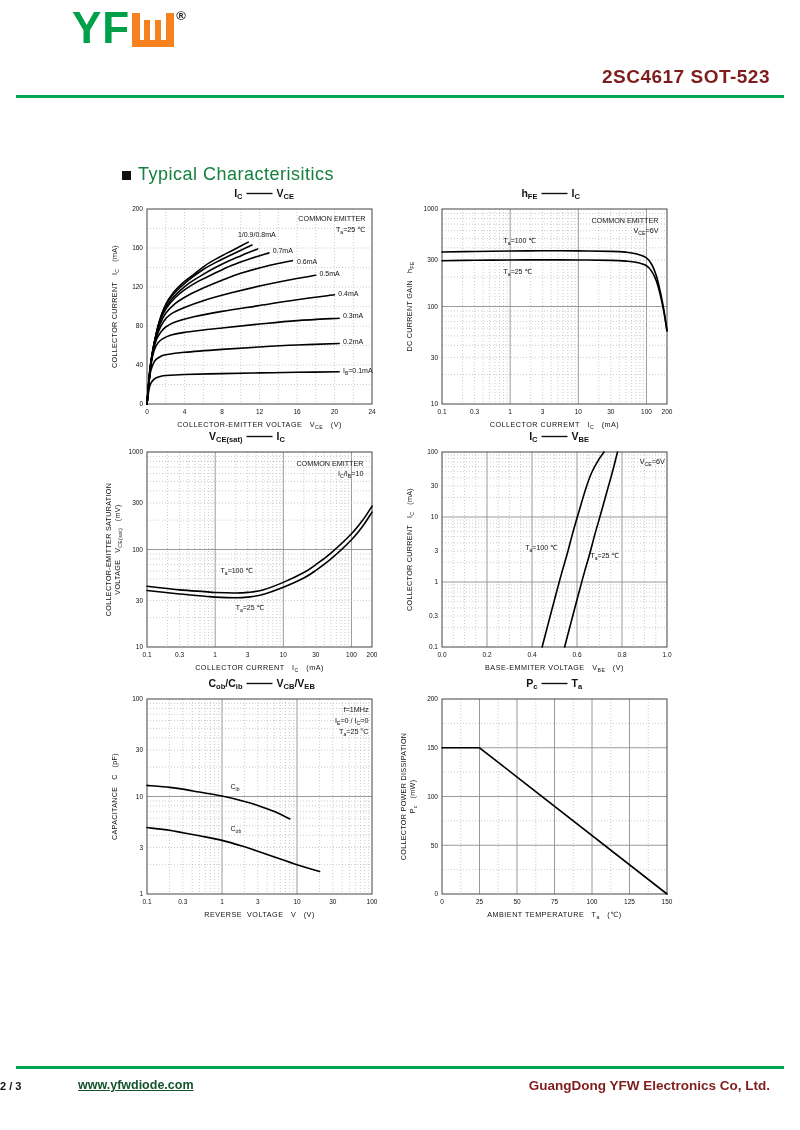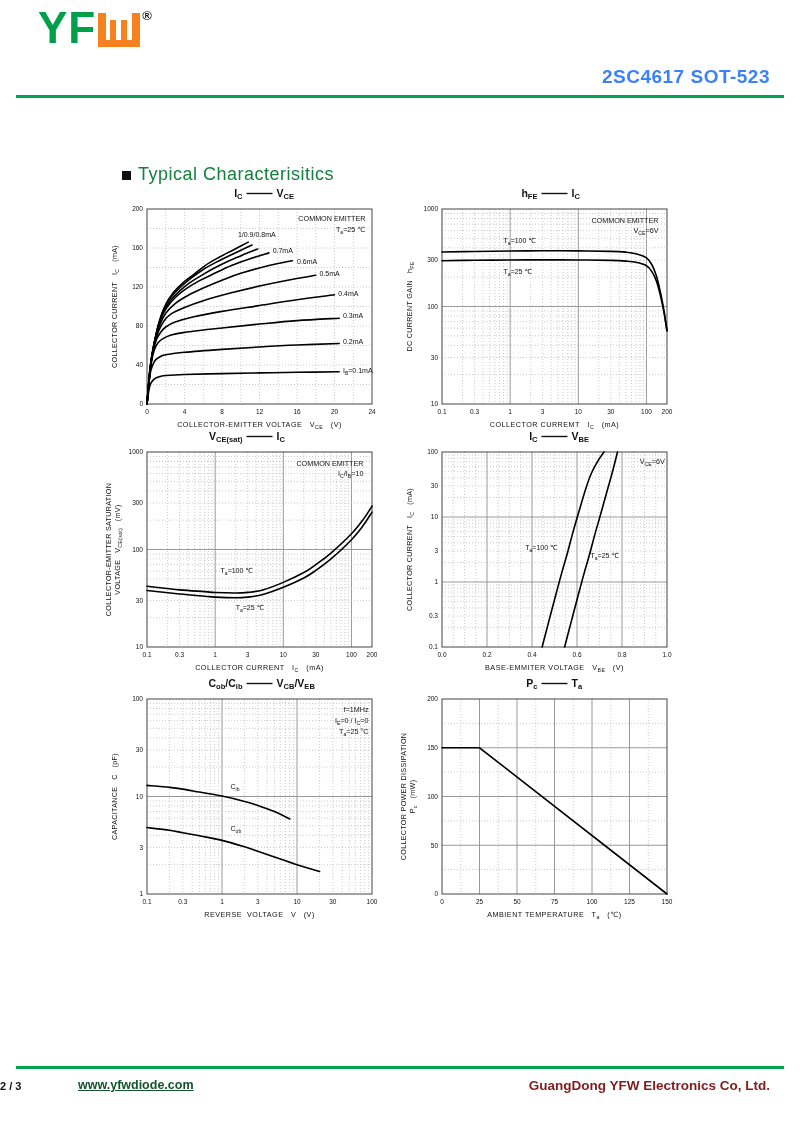--- a/index.html
+++ b/index.html
@@ -1,26 +1,26 @@
 <!DOCTYPE html>
 <html><head>
 <meta charset="utf-8">
 <style>
   html,body{margin:0;padding:0;background:#fff;}
   #page{position:relative;width:800px;height:1130px;background:#ffffff;overflow:hidden;
         font-family:"Liberation Sans","DejaVu Sans",sans-serif;color:#111;}
   
   #logo{position:absolute;left:38px;top:6px;}
-  .logo-row{display:flex;align-items:flex-start;height:46px;}
+  .logo-row{display:flex;align-items:flex-start;height:46px;margin-left:34px;}
   .logo-yf{font-size:44px;line-height:44px;font-weight:bold;color:#00A04B;letter-spacing:1px;}
   .logo-w{margin-top:7px;margin-left:2px;}
   .logo-reg{font-size:13px;font-weight:bold;color:#222;margin-left:2px;margin-top:2px;}
   .logo-cn{font-size:28px;font-weight:bold;color:#111;letter-spacing:3px;margin-top:2px;
            font-family:"DejaVu Sans","Liberation Sans",sans-serif;}
-  #part-number{position:absolute;right:30px;top:66px;font-size:19px;font-weight:bold;color:#3b82f6;letter-spacing:0.5px;}
+  #part-number{position:absolute;right:30px;top:66px;font-size:19px;font-weight:bold;color:#7f1d1d;letter-spacing:0.5px;}
   .green-rule{position:absolute;left:16px;width:768px;height:3px;}
   #rule-top{top:95px;}
   #rule-bottom{top:1066px;}
   
   #section-heading{position:absolute;left:122px;top:164px;font-size:18px;color:#15803d;letter-spacing:0.5px;}
   #section-heading .sq{display:inline-block;width:9px;height:9px;background:#111;margin-right:7px;}
   
   .chart{position:absolute;width:300px;height:255px;}
   
   #footer-link{position:absolute;left:78px;top:1078px;font-size:12.5px;font-weight:bold;

